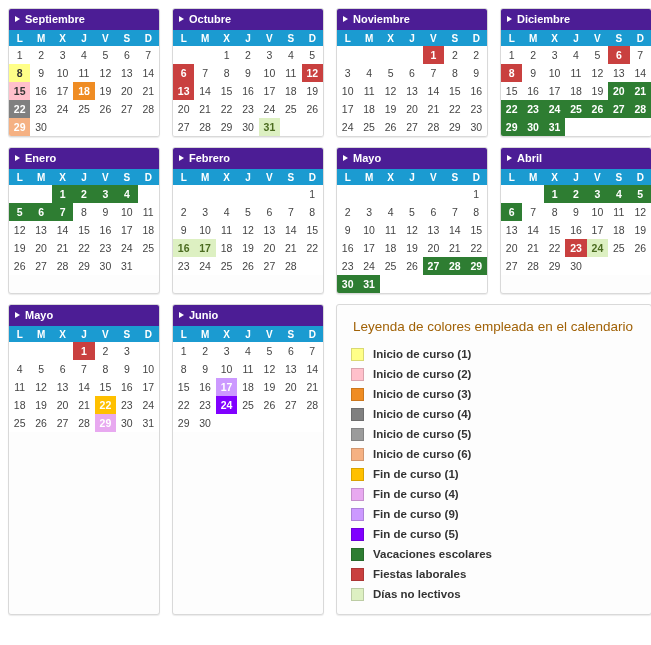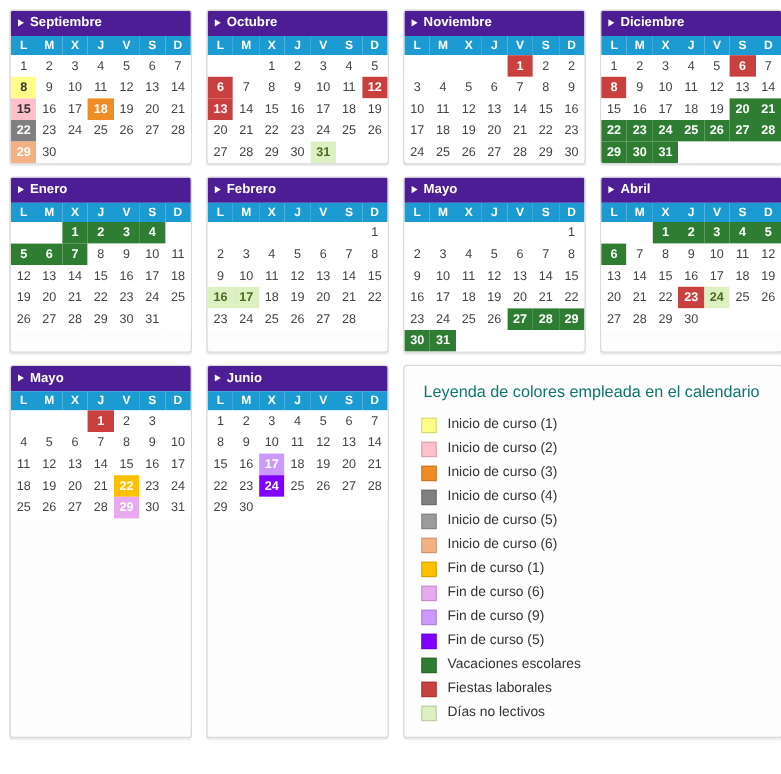--- a/index.html
+++ b/index.html
@@ -91,28 +91,29 @@
     width: 316px;
     background: #fdfdfd;
     border: 1px solid #d9d9d9;
     border-radius: 3px;
     box-shadow: 0 1px 1px rgba(0,0,0,0.08);
     box-sizing: border-box;
     padding: 12px 14px 10px 14px;
   }
   .legend-title {
     font-size: 13.5px;
-    color: #0f766e;
+    color: #a16207;
     margin: 2px 0 10px 2px;
   }
   .legend-row {
     display: flex;
     align-items: center;
     gap: 9px;
     height: 20px;
+    font-weight: bold;
   }
   .swatch {
     width: 13px;
     height: 13px;
     border: 1px solid rgba(0,0,0,0.15);
     box-sizing: border-box;
     flex: 0 0 auto;
   }
   .legend-label {
     font-size: 11.5px;
@@ -817,21 +818,21 @@
       <div class="legend-row">
         <span class="swatch" style="background: rgb(245, 177, 131);"></span>
         <span class="legend-label">Inicio de curso (6)</span>
       </div>
       <div class="legend-row">
         <span class="swatch" style="background: rgb(255, 192, 0);"></span>
         <span class="legend-label">Fin de curso (1)</span>
       </div>
       <div class="legend-row">
         <span class="swatch" style="background: rgb(232, 169, 240);"></span>
-        <span class="legend-label">Fin de curso (6)</span>
+        <span class="legend-label">Fin de curso (4)</span>
       </div>
       <div class="legend-row">
         <span class="swatch" style="background: rgb(204, 153, 255);"></span>
         <span class="legend-label">Fin de curso (9)</span>
       </div>
       <div class="legend-row">
         <span class="swatch" style="background: rgb(128, 0, 255);"></span>
         <span class="legend-label">Fin de curso (5)</span>
       </div>
       <div class="legend-row">

